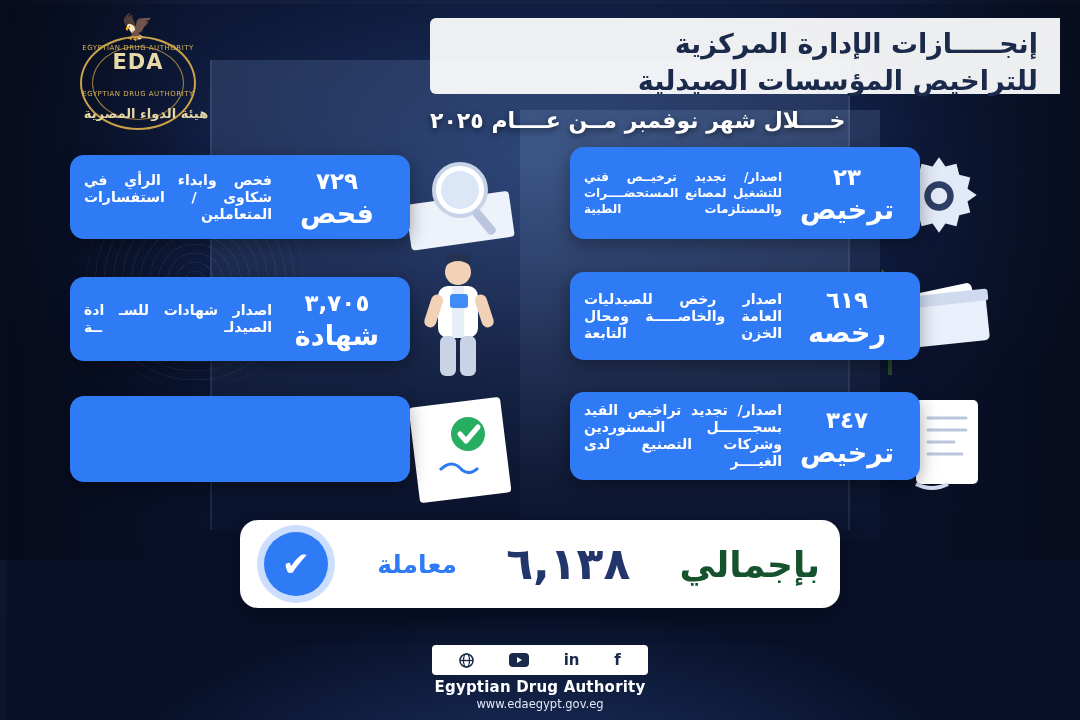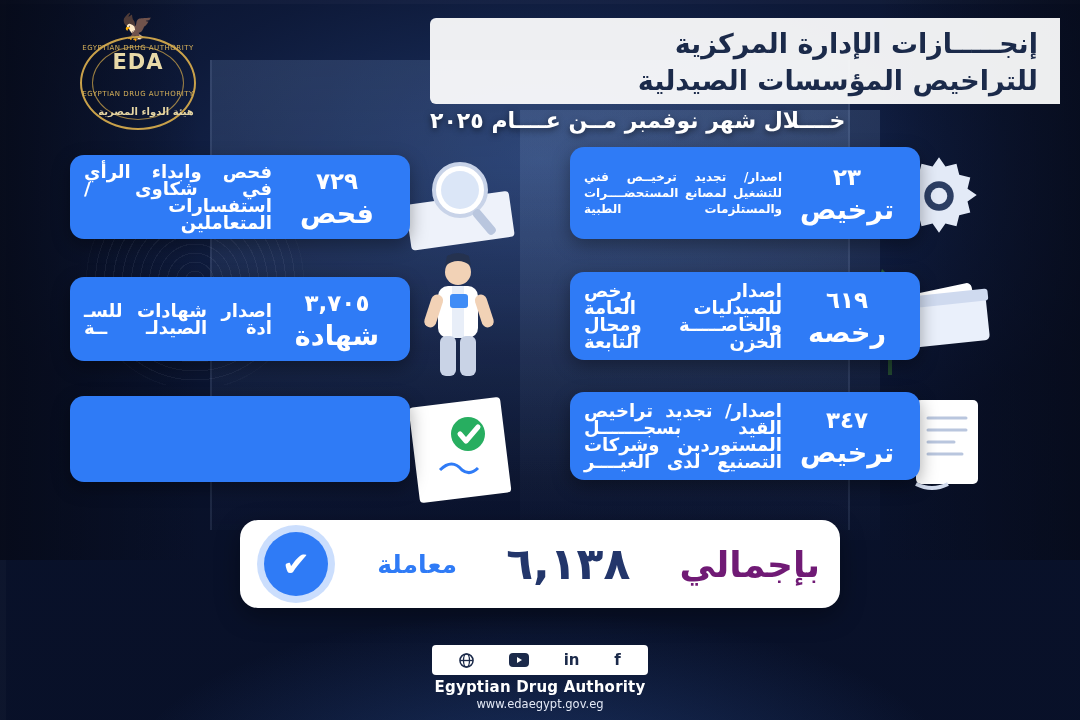--- a/index.html
+++ b/index.html
@@ -51,21 +51,21 @@
     position: absolute; left: 70px; top: 195px; width: 250px; height: 190px;
     opacity: .18;
     background: radial-gradient(circle at 50% 45%, rgba(220,230,255,.55) 0 2px, transparent 2px),
                 repeating-radial-gradient(circle at 50% 45%, rgba(220,230,255,.35) 0 1px, transparent 1px 9px);
     -webkit-mask-image: radial-gradient(circle at 50% 45%, #000 60%, transparent 72%);
             mask-image: radial-gradient(circle at 50% 45%, #000 60%, transparent 72%);
   }
 
   
   .header-band {
-    position: absolute; top: 18px; left: 430px; width: 630px; height: 86px;
+    position: absolute; top: 18px; left: 430px; width: 630px; height: 76px;
     background: rgba(255,255,255,0.93);
     border-radius: 6px 0 0 6px;
   }
   .header-band .line {
     color: #1b2a4a; font-weight: bold; text-align: right;
     padding-right: 22px; letter-spacing: .3px;
   }
   .header-line1 { font-size: 27px; line-height: 40px; padding-top: 6px; }
   .header-line2 { font-size: 27px; line-height: 34px; }
   .header-sub {
@@ -84,63 +84,63 @@
     position: absolute; left: 22px; top: 22px; width: 116px; height: 94px;
     border: 2px solid #c9a14a; border-radius: 50%;
   }
   .logo .ring2 {
     position: absolute; left: 34px; top: 32px; width: 92px; height: 74px;
     border: 1px solid rgba(201,161,74,.75); border-radius: 50%;
   }
   .logo .eda { position:absolute; left:0; right:0; top:36px; color:#e8d9a8; font-size:21px; font-weight:bold; letter-spacing:1px; }
   .logo .lt { position:absolute; left:0; right:0; top:30px; color:#d8b25a; font-size:7px; letter-spacing:.5px; }
   .logo .lb { position:absolute; left:0; right:0; top:76px; color:#d8b25a; font-size:7px; letter-spacing:.5px; }
-  .logo .ar { position:absolute; left:16px; right:0; top:92px; color:#e6d6a4; font-size:10px; font-weight:bold; }
+  .logo .ar { position:absolute; left:16px; right:0; top:92px; color:#e6d6a4; font-size:13px; font-weight:bold; }
 
   
   .card {
     position: absolute;
     display: flex; flex-direction: row; align-items: center;
     background: #2f7bf6;
     color: #ffffff;
     border-radius: 14px;
     box-shadow: 0 6px 18px rgba(0,0,0,.35);
     padding: 8px 14px;
     overflow: hidden;
   }
   .card .num-box {
     flex: 0 0 auto; text-align: center; min-width: 118px;
     padding: 0 8px;
   }
   .card .num { font-size: 23px; font-weight: bold; line-height: 34px; letter-spacing: 1px; }
   .card .unit { font-size: 27px; font-weight: bold; line-height: 32px; }
   .card .desc {
     flex: 1 1 auto;
-    font-size: 18px; line-height: 17px; text-align: justify;
+    font-size: 14px; line-height: 17px; text-align: justify;
     text-align-last: justify; padding-right: 6px; font-weight: bold;
   }
   .card.wide-desc .desc { font-size: 12px; line-height: 16px; }
 
   
   #card-inspections { left: 70px;  top: 155px;  width: 340px; height: 84px; }
   #card-certs       { left: 70px;  top: 277px;  width: 340px; height: 84px; }
   #card-offices     { left: 70px;  top: 396px;  width: 340px; height: 86px; }
   #card-factory     { left: 570px; top: 147px;  width: 350px; height: 92px; }
   #card-pharmacies  { left: 570px; top: 272px;  width: 350px; height: 88px; }
   #card-importers   { left: 570px; top: 392px;  width: 350px; height: 88px; }
 
   
   .total {
     position: absolute; left: 240px; top: 520px; width: 600px; height: 88px;
     background: #ffffff; border-radius: 18px;
     box-shadow: 0 8px 24px rgba(0,0,0,.35);
     display: flex; align-items: center; justify-content: space-between;
     padding: 0 20px 0 24px;
   }
-  .total .label { color: #701a75; font-size: 36px; font-weight: bold; }
+  .total .label { color: #14532d; font-size: 36px; font-weight: bold; }
   .total .num { color: #23366b; font-size: 44px; font-weight: bold; letter-spacing: 1px; }
   .total .unit { color: #2f7bf6; font-size: 25px; font-weight: bold; }
   .total .mid { display:flex; flex-direction:column; align-items:center; line-height: 46px; }
   .check-badge {
     width: 64px; height: 64px; border-radius: 50%;
     background: #2f7bf6; color: #fff;
     display:flex; align-items:center; justify-content:center;
     font-size: 34px; box-shadow: 0 0 0 7px rgba(47,123,246,.25);
   }
 

